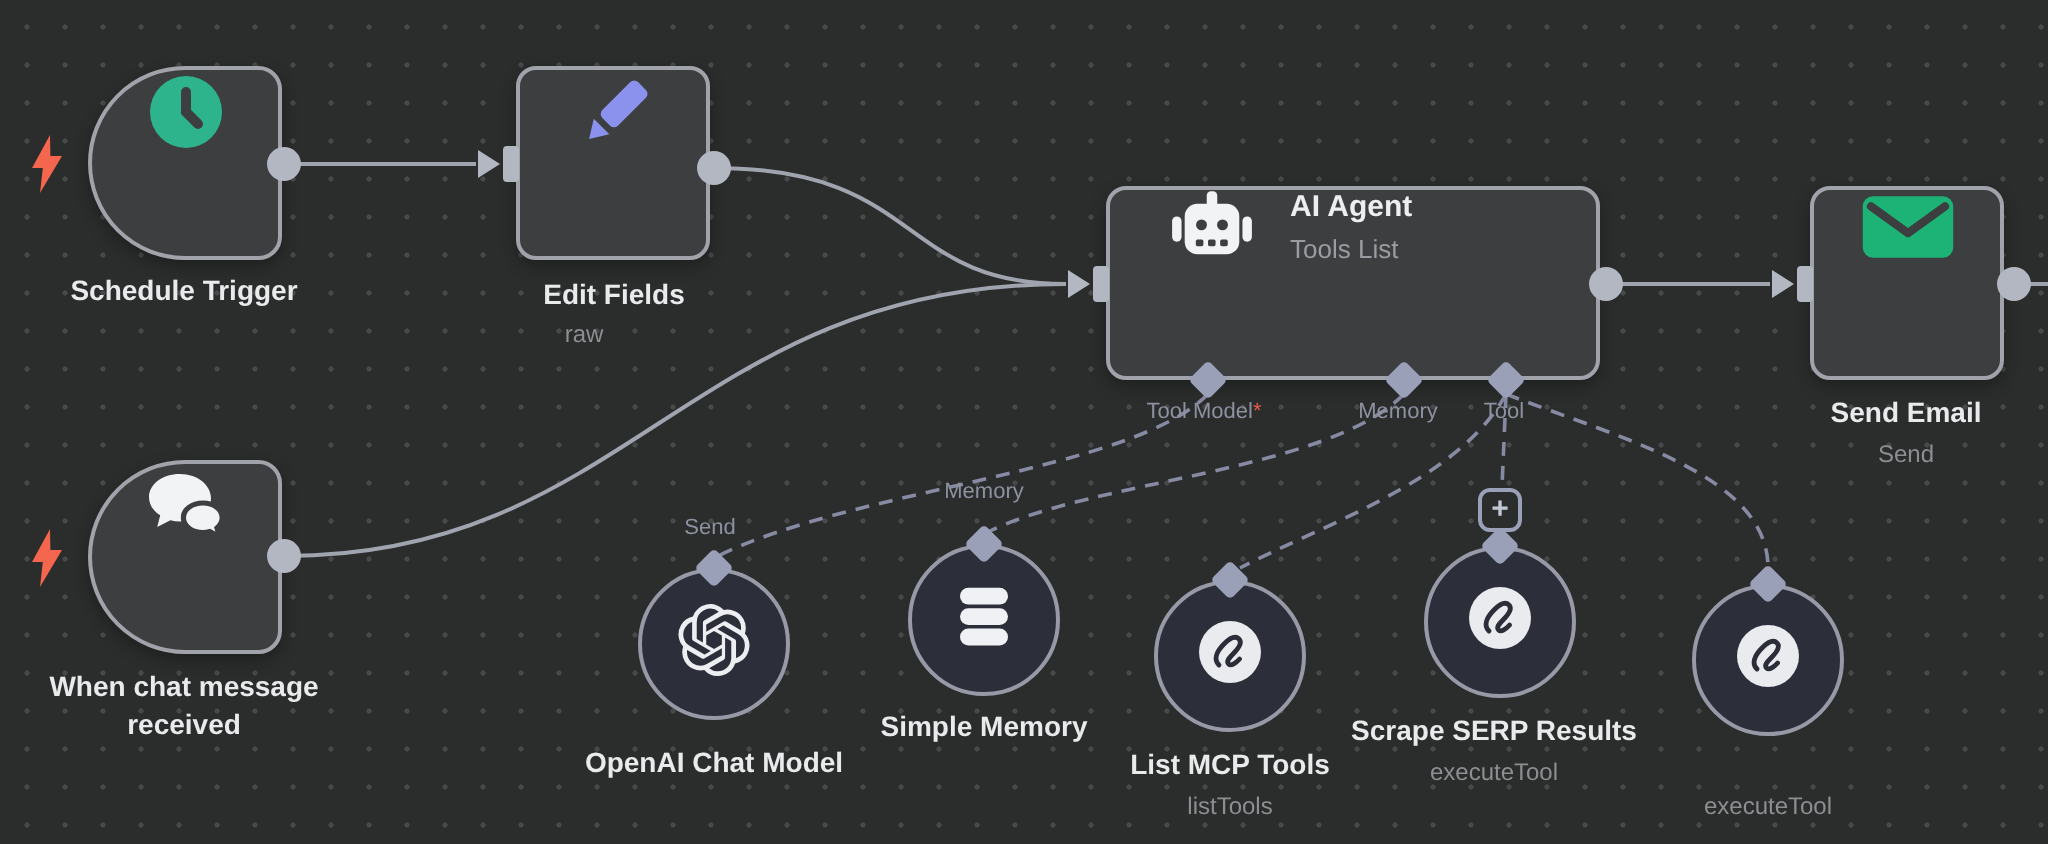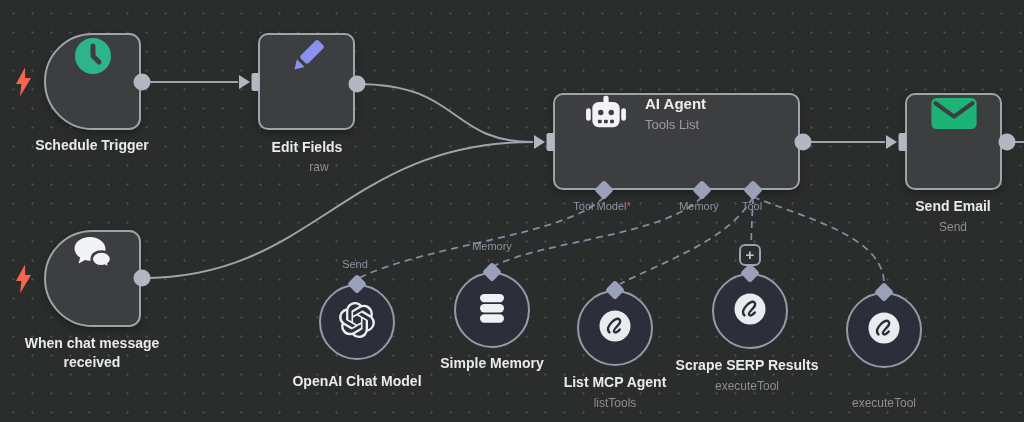--- a/index.html
+++ b/index.html
@@ -99,21 +99,21 @@
     <span>
       <svg width="44" height="44" viewBox="0 0 40 40">
         <g transform="rotate(45 20 20)">
           <rect x="15" y="2" width="10" height="23" rx="2.5" fill="#8b92ee"></rect>
           <path d="M15 28 h10 l-5 8 z" fill="#8b92ee"></path>
         </g>
       </svg>
     </span>
   </div>
   <div class="nlabel" style="left:307px;top:139px;">Edit Fields</div>
-  <div class="sublabel" style="left:319px;top:160px;text-align:center;">raw</div>
+  <div class="sublabel" style="left:292px;top:160px;text-align:center;">raw</div>
 
   <div class="node wide" style="left:553px;top:93px;">
     <span>
       <svg width="42" height="38" viewBox="0 0 40 36">
         <rect x="17.5" y="0.5" width="5" height="8" rx="2" fill="#f2f3f5"></rect>
         <rect x="7" y="6.5" width="26" height="24" rx="6" fill="#f2f3f5"></rect>
         <rect x="1" y="12.5" width="4.5" height="12" rx="2.2" fill="#f2f3f5"></rect>
         <rect x="34.5" y="12.5" width="4.5" height="12" rx="2.2" fill="#f2f3f5"></rect>
         <circle cx="15" cy="16.5" r="2.6" fill="#3d3e40"></circle>
         <circle cx="25" cy="16.5" r="2.6" fill="#3d3e40"></circle>
@@ -185,21 +185,21 @@
   <div class="nlabel" style="left:492px;top:355px;">Simple Memory</div>
 
   <div class="subnode" style="left:577px;top:290px;">
     <span>
       <svg width="34" height="34" viewBox="0 0 34 34">
         <circle cx="17" cy="17" r="15.5" fill="#e9ebef"></circle>
         <path d="M11.5 23.5 C8.5 20.5 10.5 16.5 14 13 C16.5 10.5 19.5 8.5 21.5 10.5 C23.5 12.5 21 15.5 18.5 18 C16.5 20 15 21.7 16.3 23 C17.6 24.3 20 22.5 21.8 20.5" stroke="#2b2d38" stroke-width="2.4" fill="none" stroke-linecap="round"></path>
       </svg>
     </span>
   </div>
-  <div class="nlabel" style="left:615px;top:374px;">List MCP Agent</div>
+  <div class="nlabel" style="left:615px;top:374px;">List MCP Tools</div>
   <div class="sublabel" style="left:615px;top:396px;">listTools</div>
 
   <div class="subnode" style="left:712px;top:273px;">
     <span>
       <svg width="34" height="34" viewBox="0 0 34 34">
         <circle cx="17" cy="17" r="15.5" fill="#e9ebef"></circle>
         <path d="M11.5 23.5 C8.5 20.5 10.5 16.5 14 13 C16.5 10.5 19.5 8.5 21.5 10.5 C23.5 12.5 21 15.5 18.5 18 C16.5 20 15 21.7 16.3 23 C17.6 24.3 20 22.5 21.8 20.5" stroke="#2b2d38" stroke-width="2.4" fill="none" stroke-linecap="round"></path>
       </svg>
     </span>
   </div>

